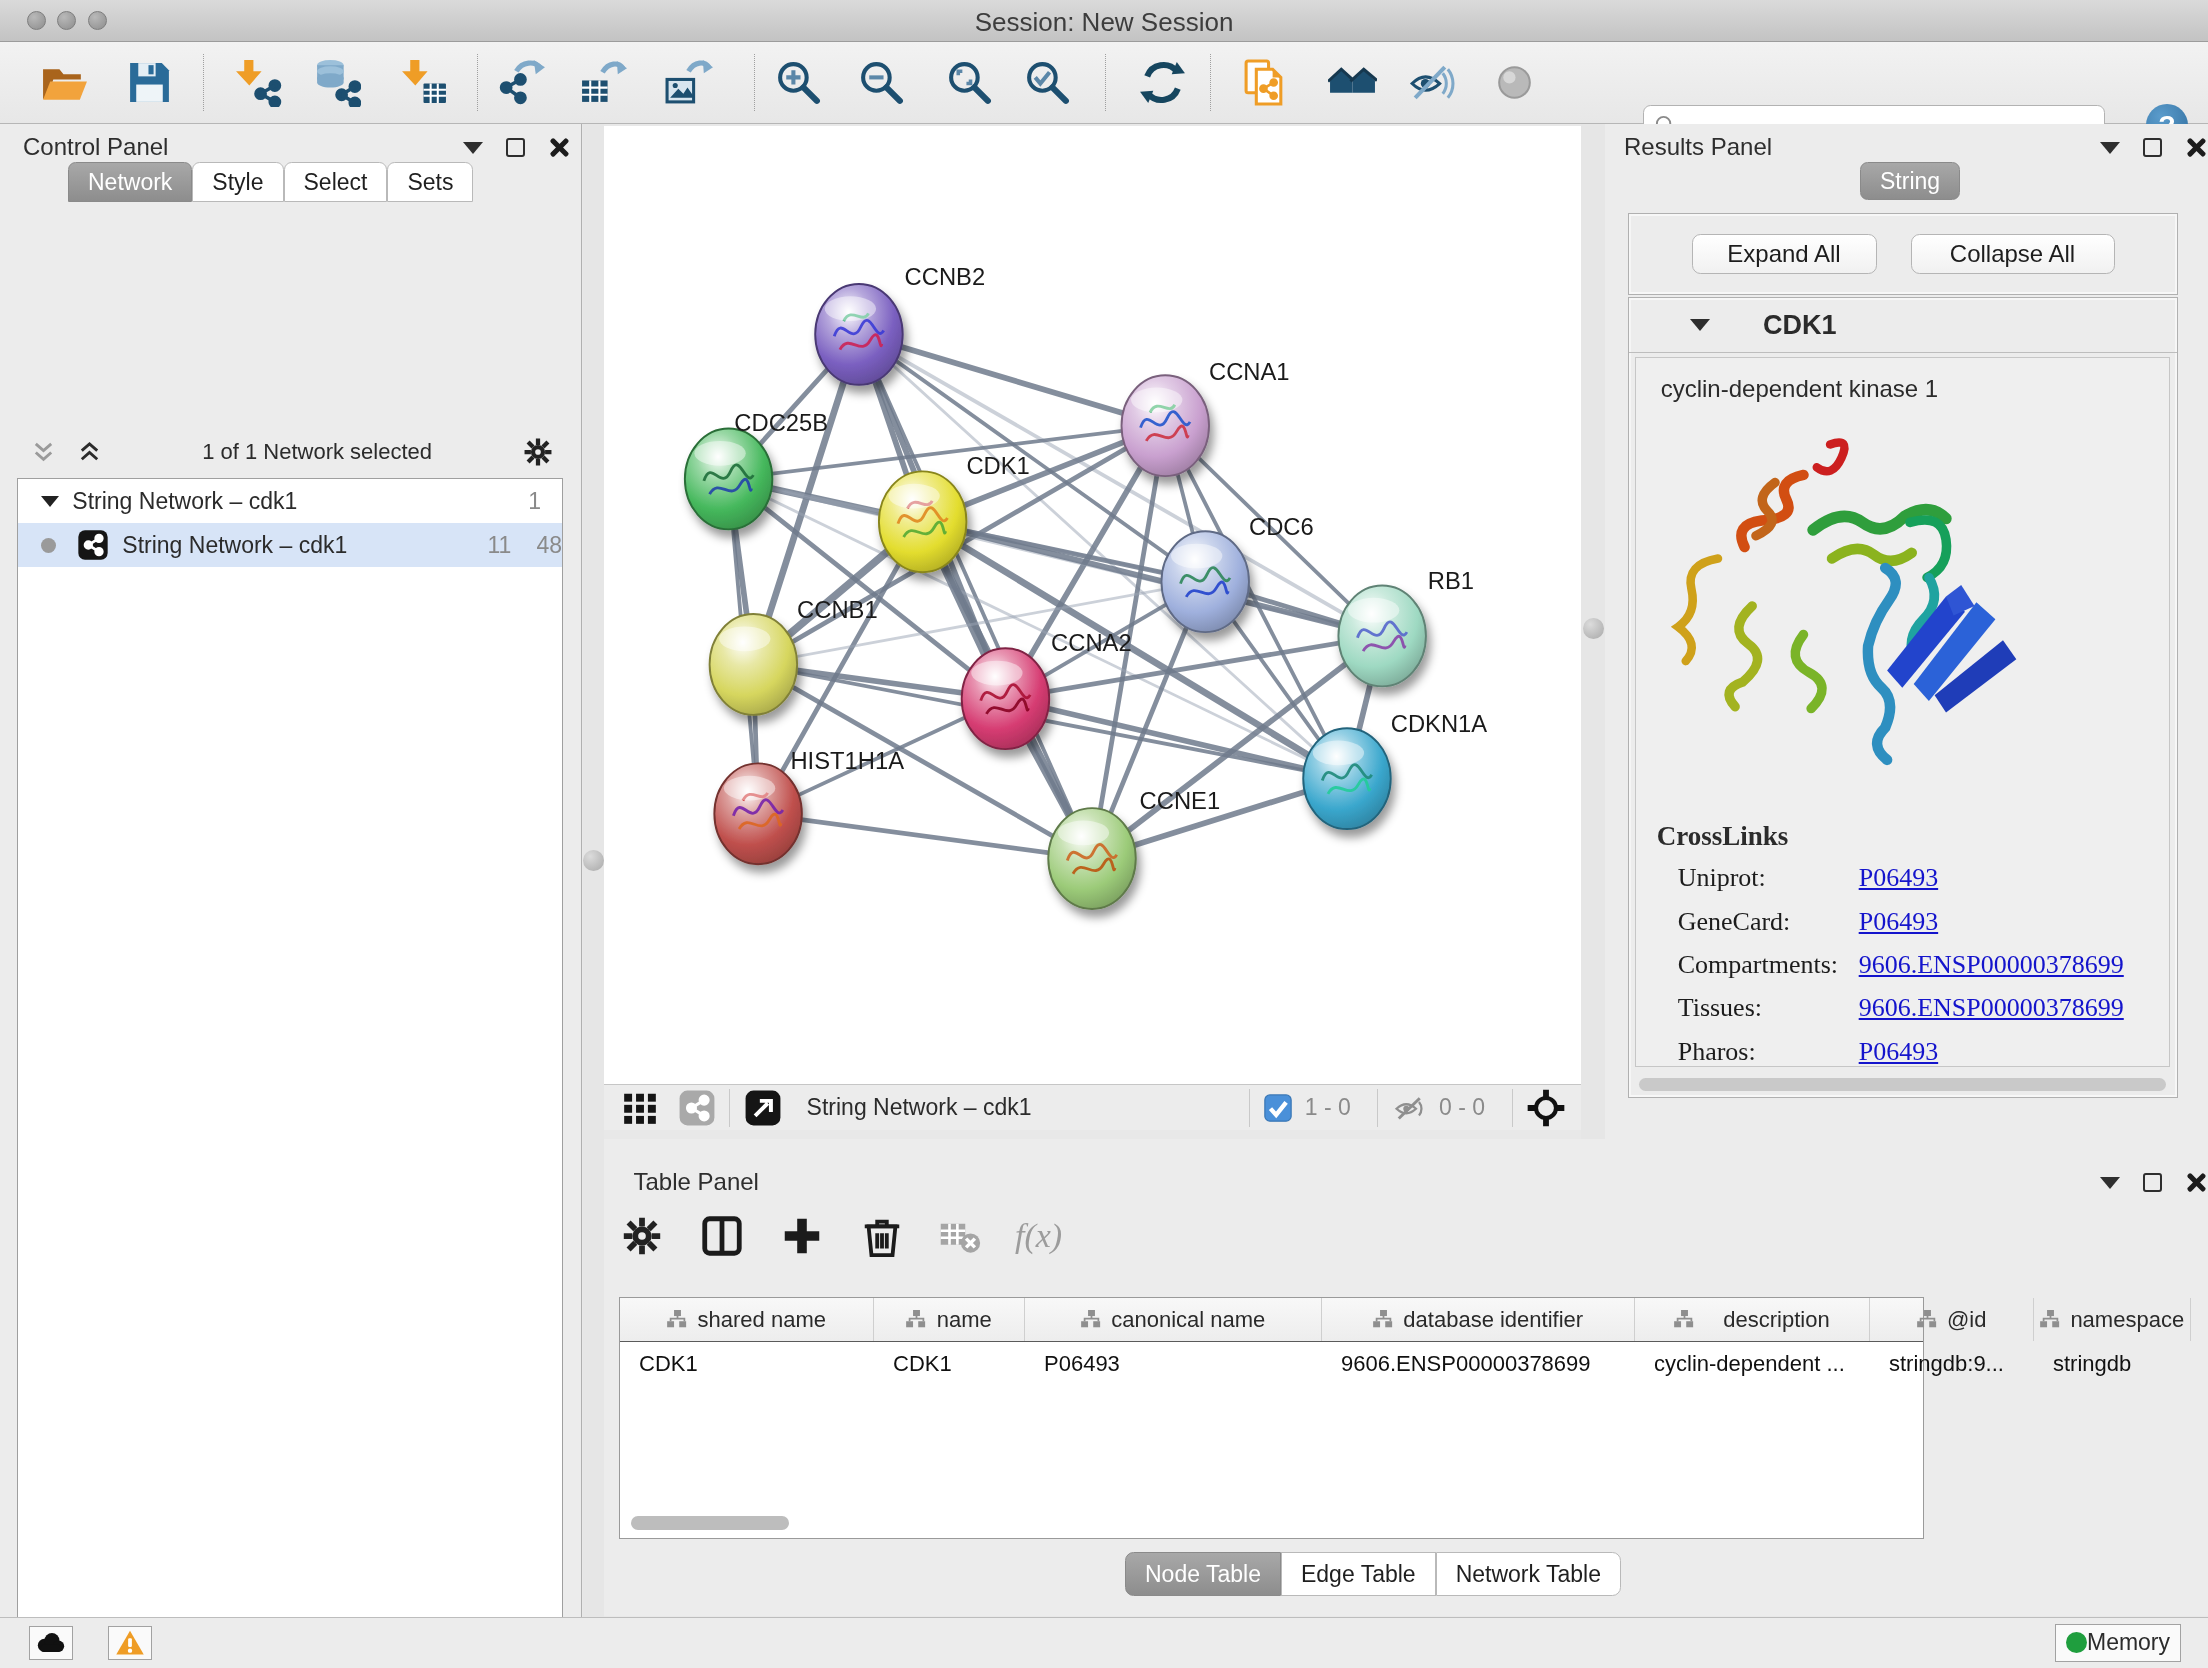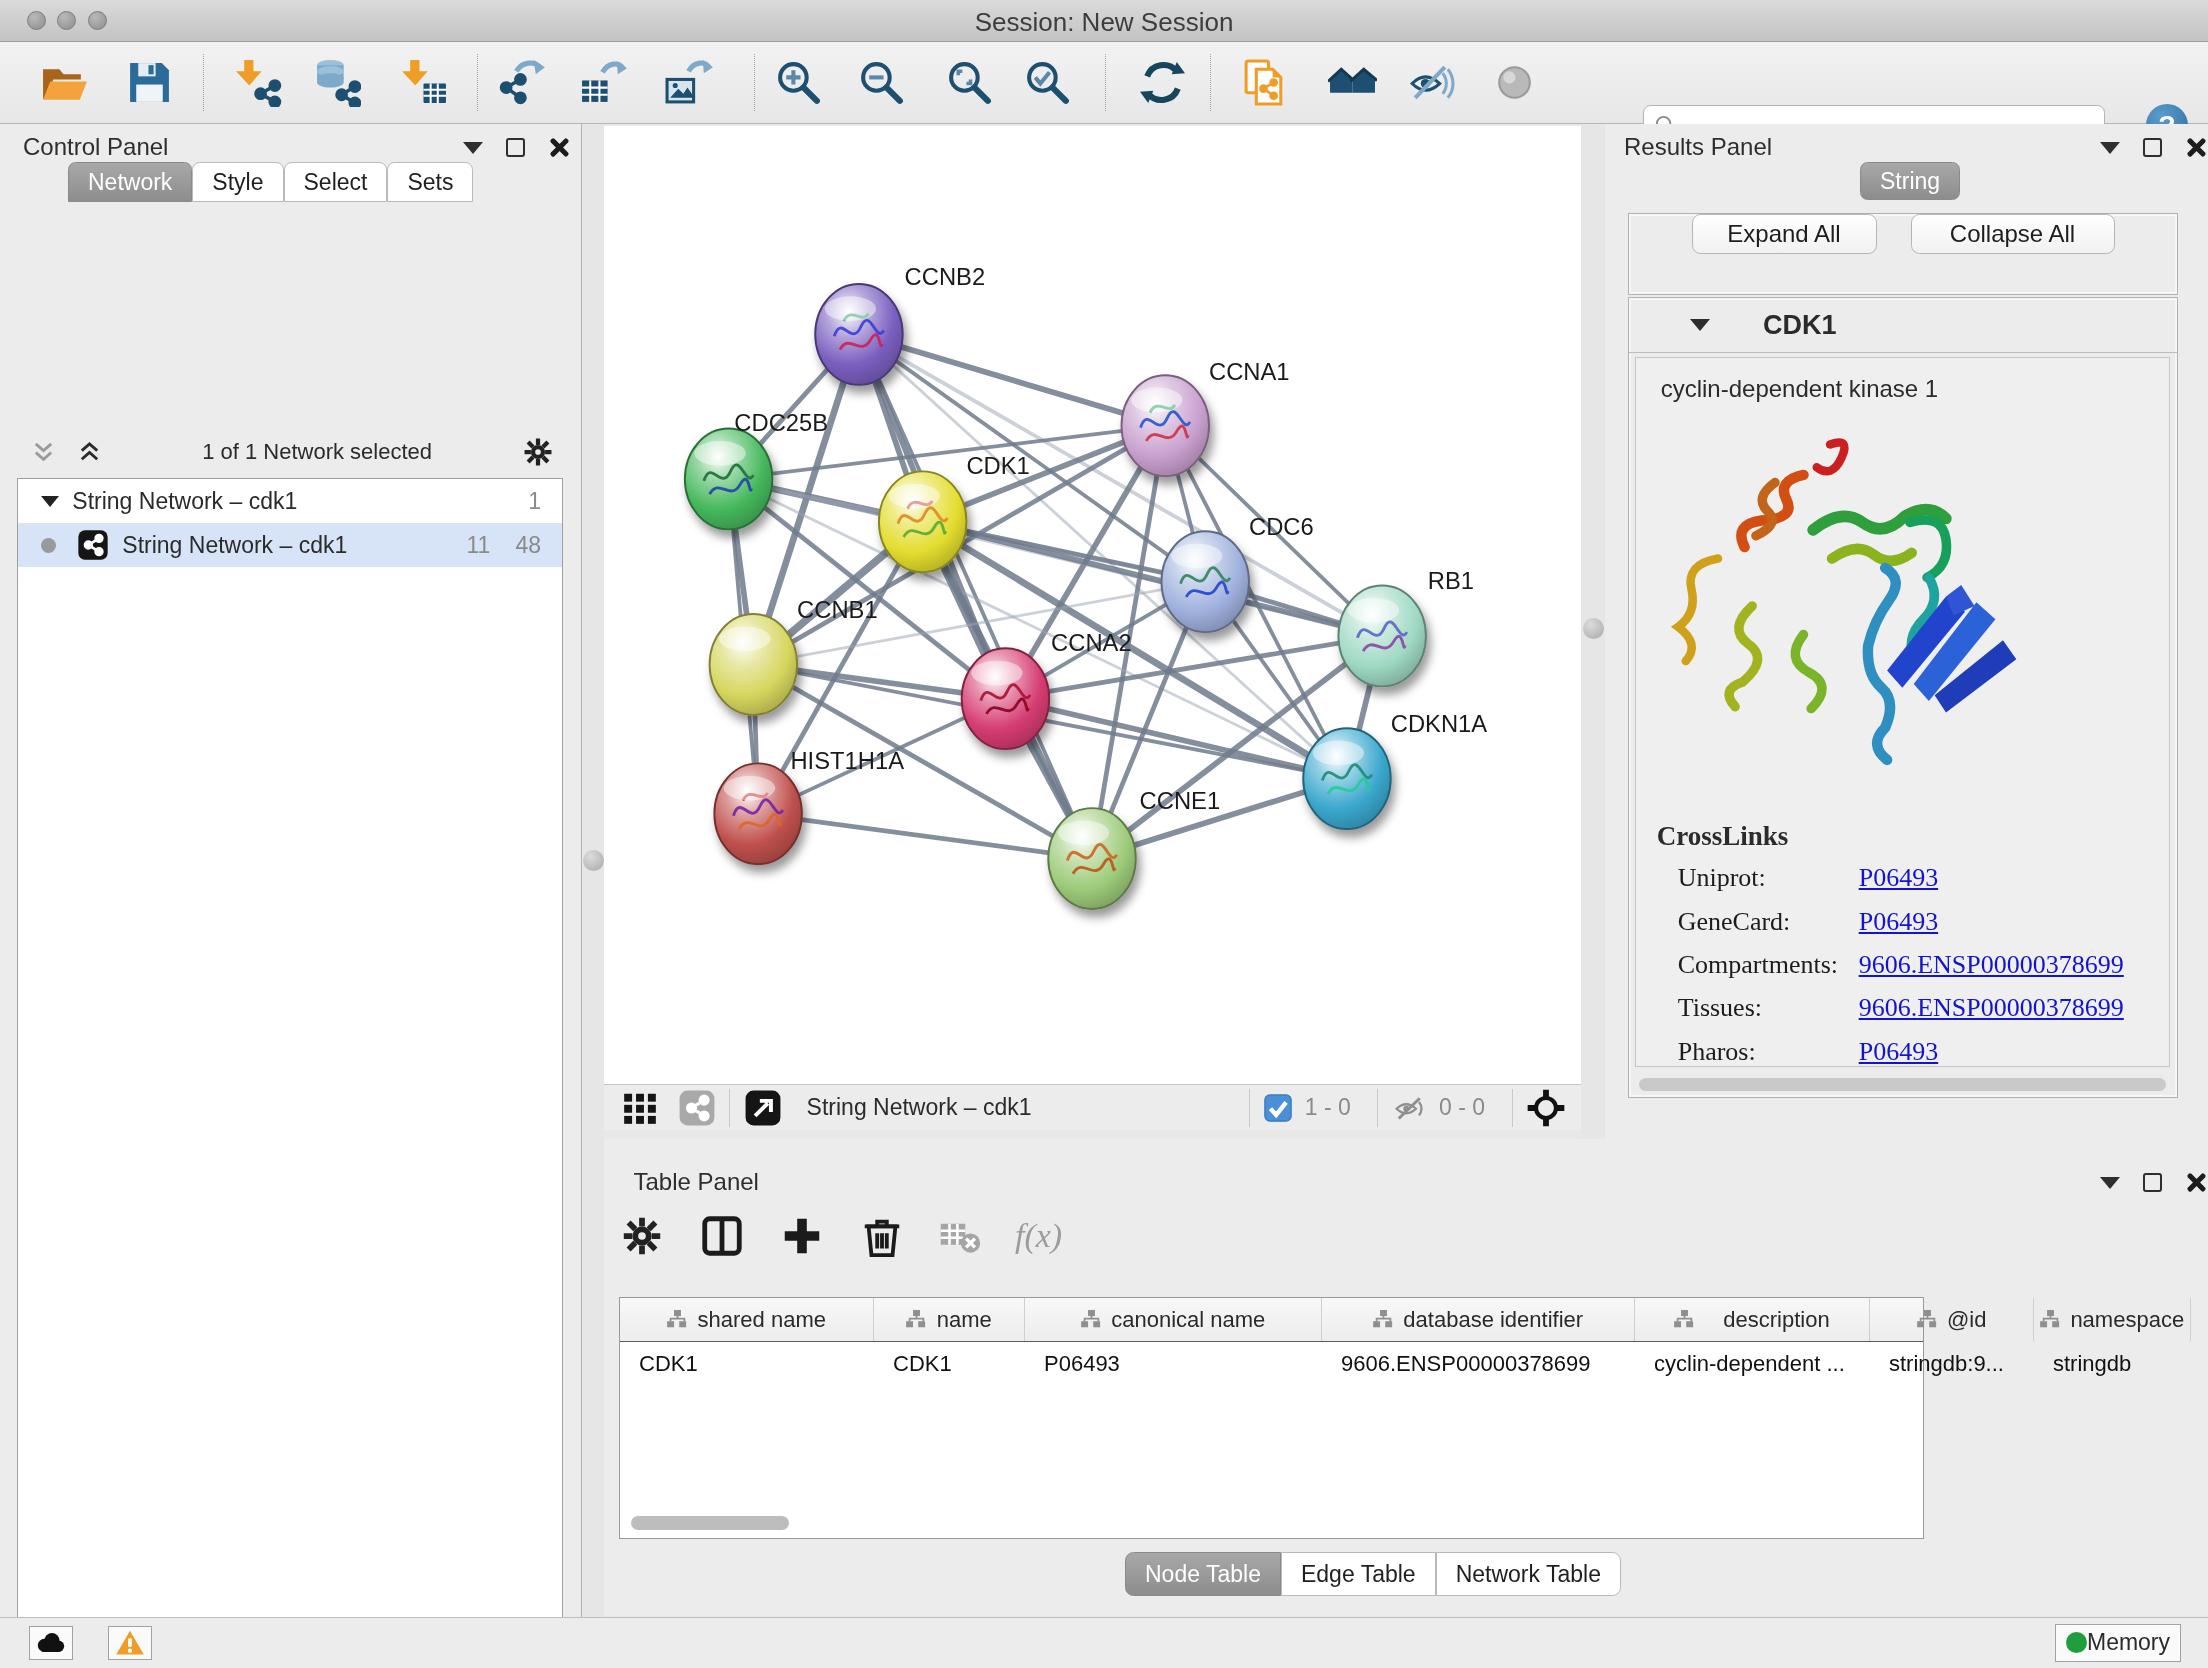--- a/index.html
+++ b/index.html
@@ -319,21 +319,21 @@
             <rect x="2" y="2" width="44" height="44" rx="10" fill="#151515"></rect>
             <g stroke="#fff" stroke-width="4" fill="#fff">
               <circle cx="17" cy="24" r="5"></circle>
               <circle cx="33" cy="14" r="5"></circle>
               <circle cx="33" cy="34" r="5"></circle>
               <path d="M17 24l16-10M17 24l16 10" fill="none"></path>
             </g>
           </svg>
         <div style="flex:1">String Network – cdk1</div>
         <div class="count" style="margin-right:25px">11</div>
-        <div class="count" style="margin-right:21px">48</div>
+        <div class="count" style="">48</div>
       </div>
     </div>
   </div>
 
   <div class="abs vsplit" style="left:583px;top:124px;width:21px;height:1493px"></div>
   <div class="handle-dot" style="left:583px;top:850px"></div>
 
   <div class="abs net-canvas">
     <svg id="netsvg" width="977" height="958" viewBox="0 0 1027 1007">
         <defs>
@@ -617,21 +617,21 @@
   <div class="abs results-panel">
     <div class="abs panel-title" style="left:19px;top:8.6px">Results Panel</div>
     <div class="win-icons" style="left:495px;top:13.3px">
       <div class="tri-down"></div>
       <div class="float-box"></div>
       <div class="xicon"></div>
     </div>
     <div class="abs" style="left:255px;top:38px">
       <div class="tabbtn sel" style="border-radius:7.6px;height:38px">String</div>
     </div>
-    <div class="rp-box" style="top:89px;width:550px;height:82px;display:flex;justify-content:center;gap:34px">
+    <div class="rp-box" style="top:89px;width:550px;height:82px;display:flex;align-items:center;justify-content:center;gap:34px">
       <div class="btn" style="width:185px;height:40px">Expand All</div>
       <div class="btn" style="width:204px;height:40px">Collapse All</div>
     </div>
     <div class="rp-box" style="top:173px;width:550px;height:801px">
       <div style="height:55px;display:flex;align-items:center;border-bottom:1px solid #bdbdbd">
         <div class="tri-down" style="margin:0 53px 0 61px"></div>
         <div style="font-size:27px;font-weight:bold">CDK1</div>
       </div>
       <div style="position:absolute;left:5.7px;top:59px;width:535px;height:710px;background:#efefef;border:1px solid #c6c6c6;overflow:hidden">
         <div style="margin:17px 0 0 25px;font-size:24px">cyclin-dependent kinase 1</div>

